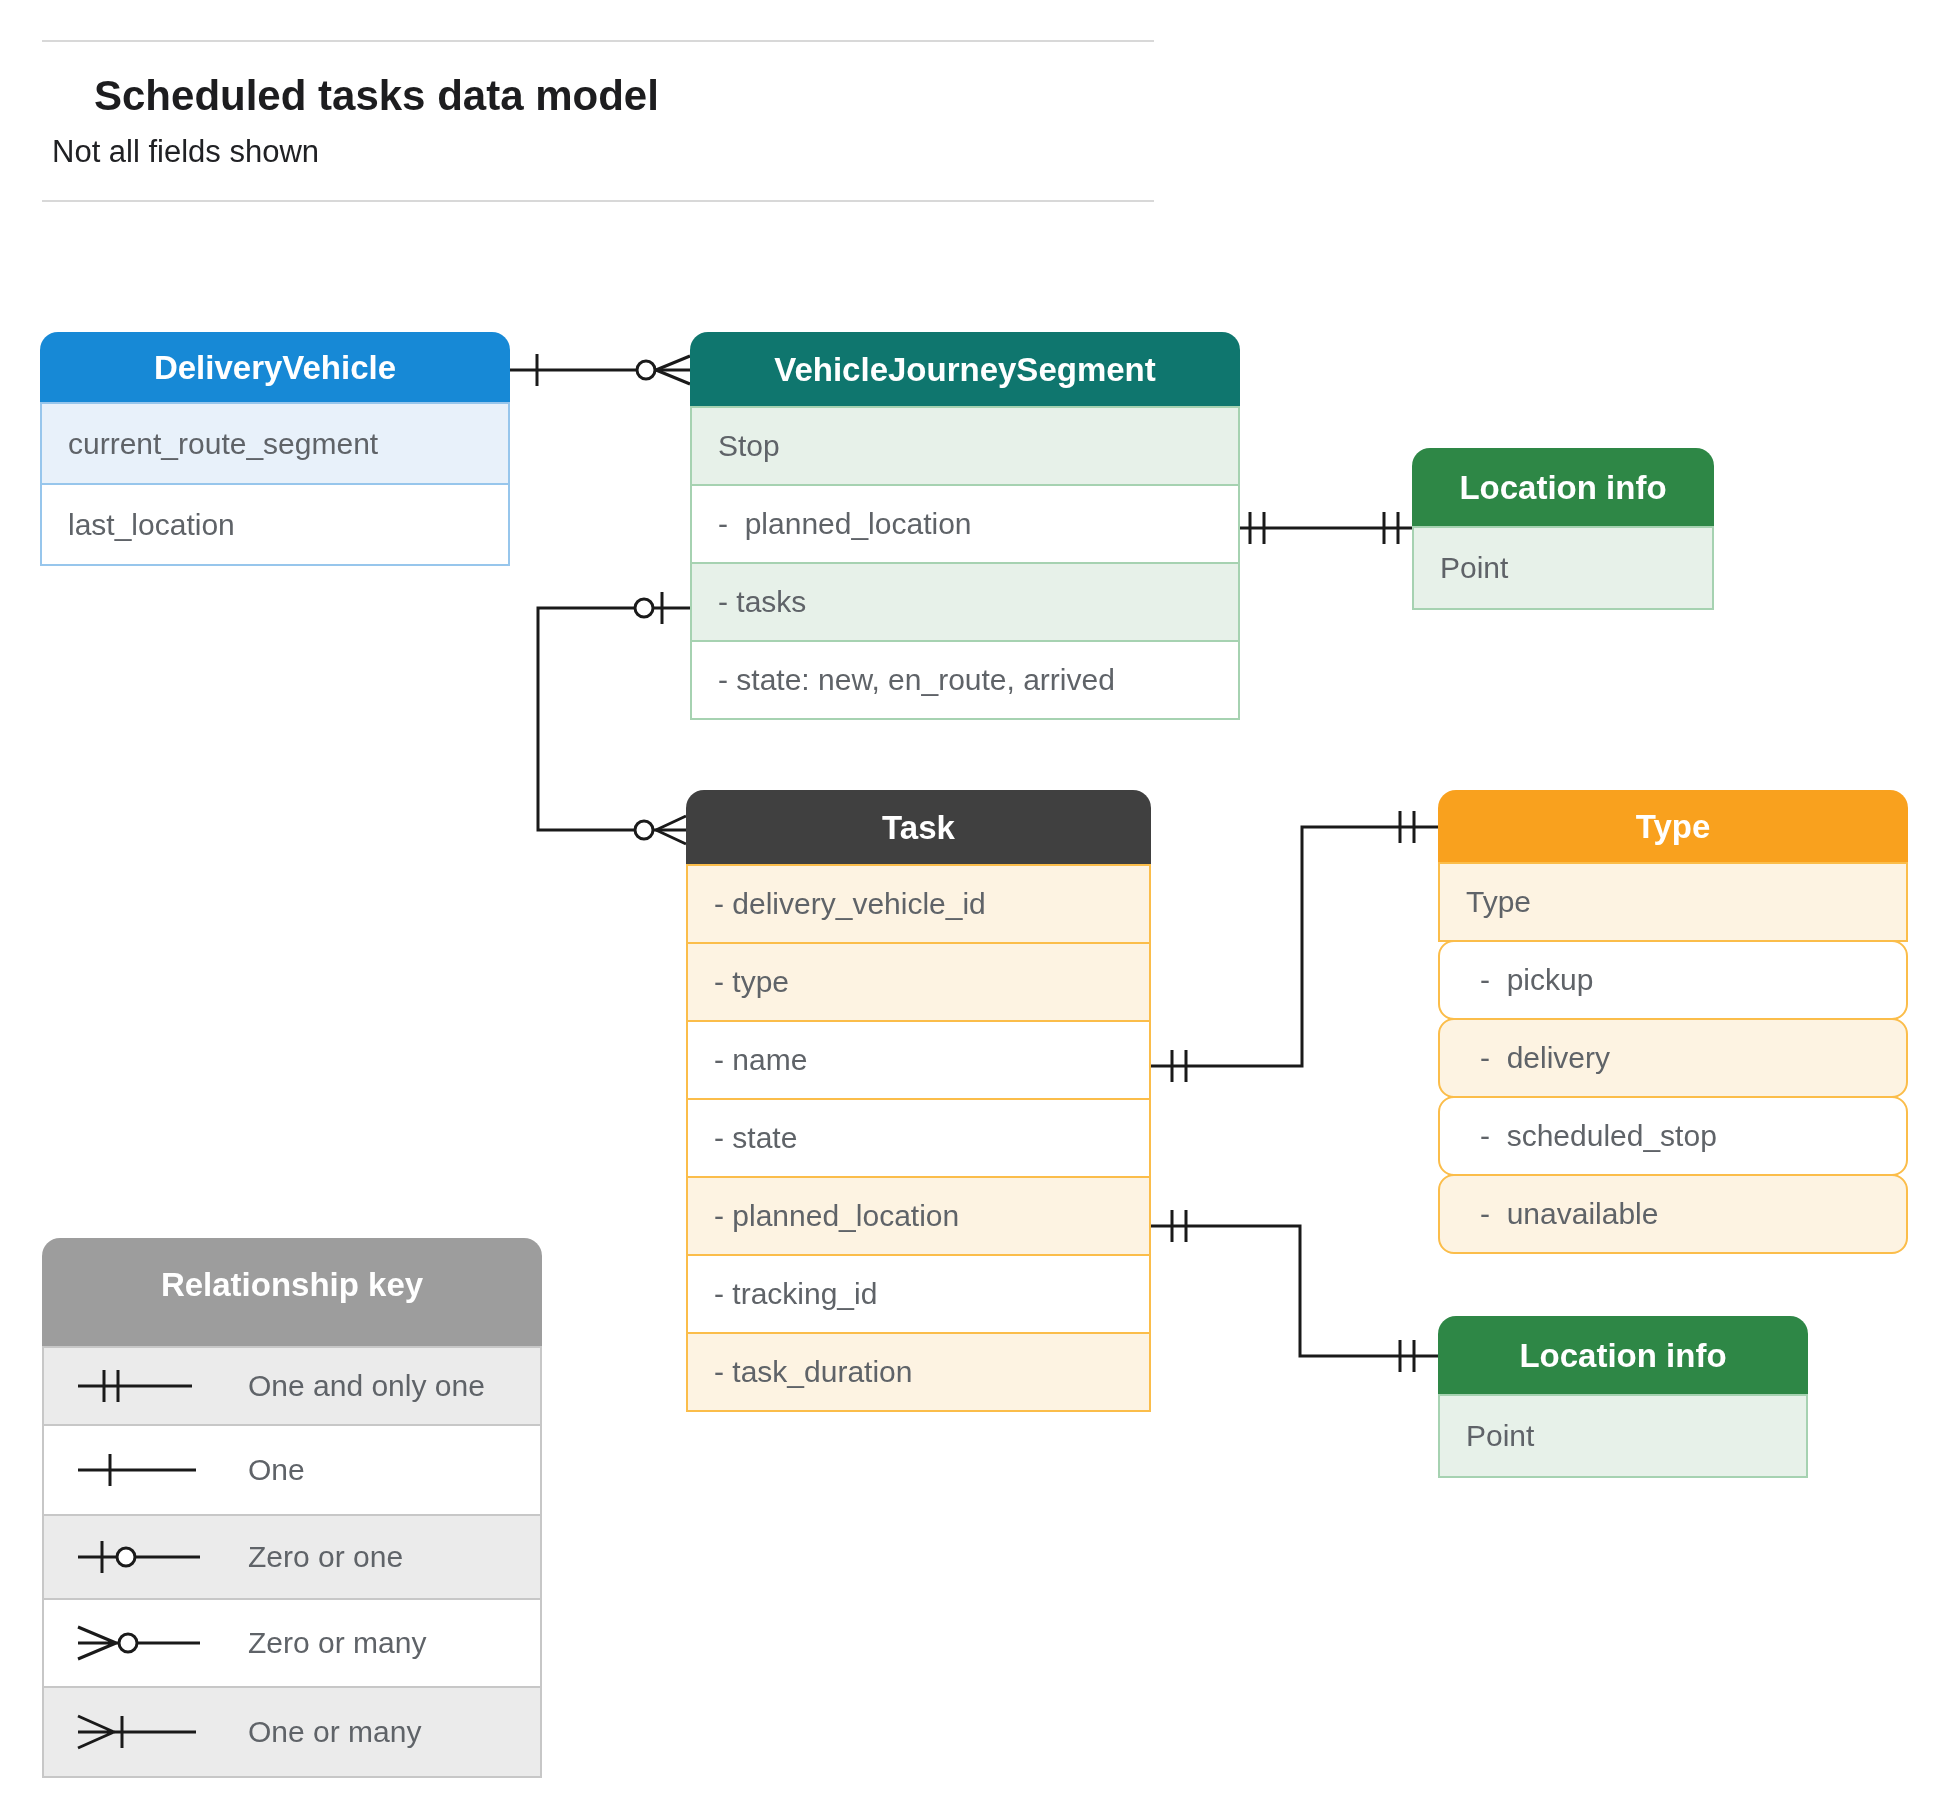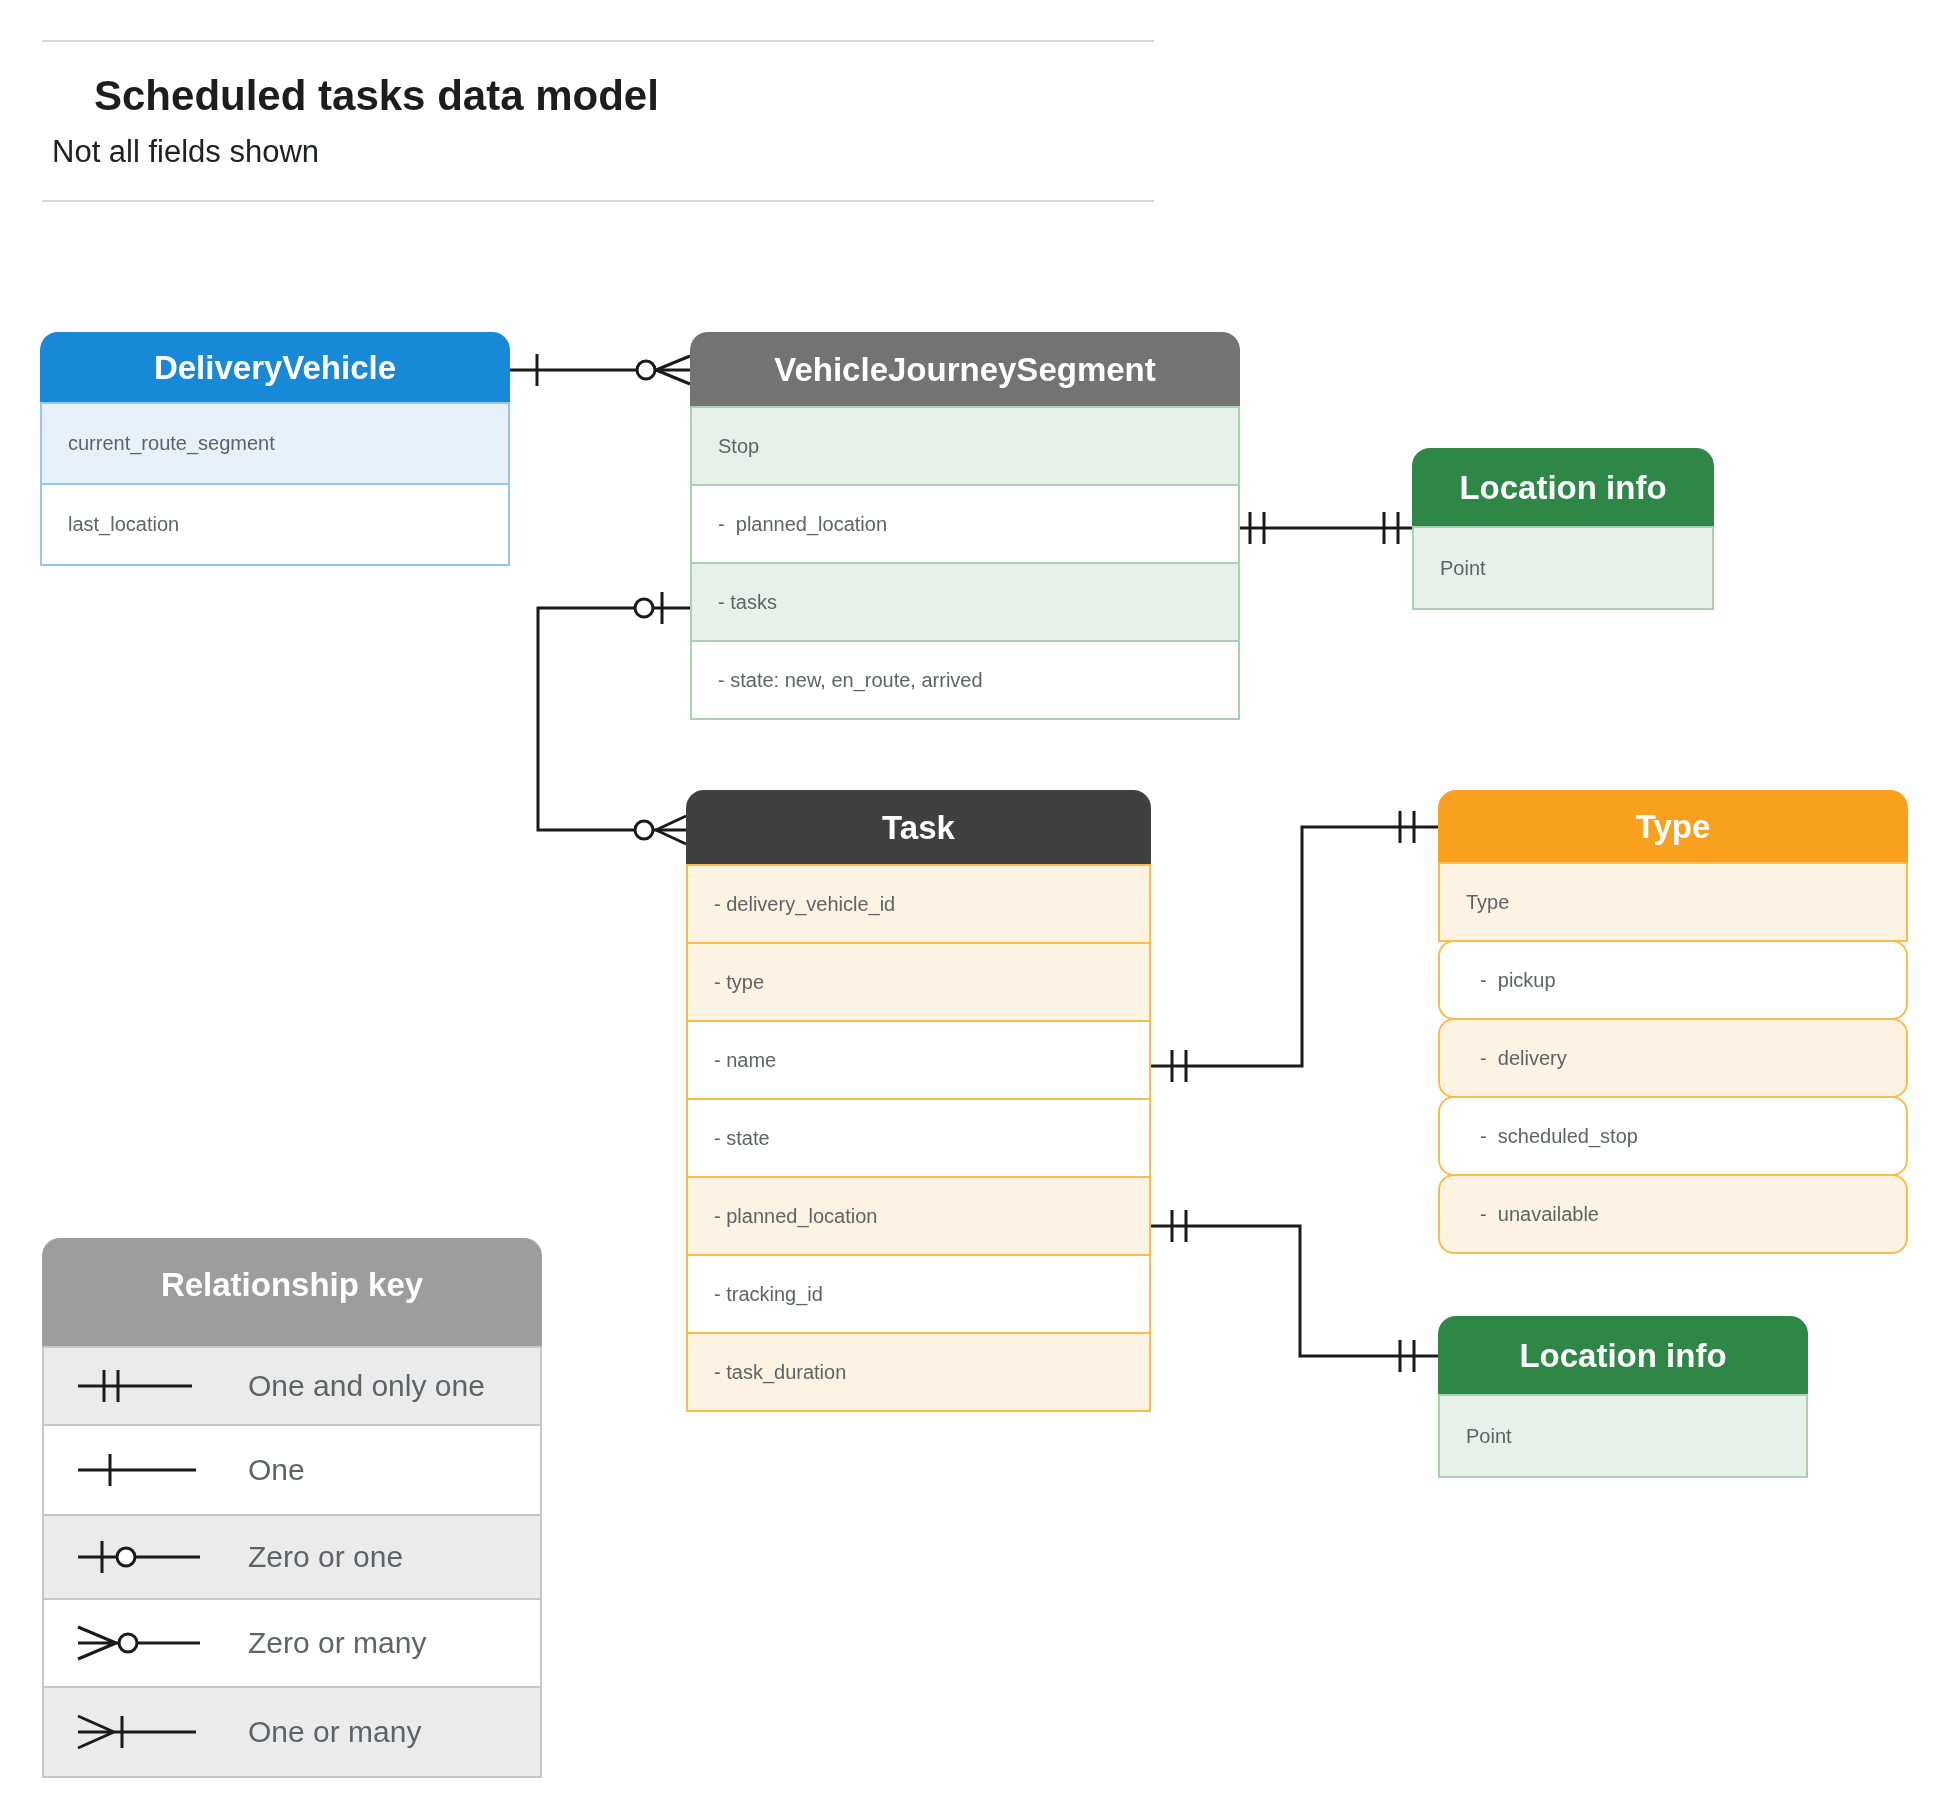--- a/index.html
+++ b/index.html
@@ -9,34 +9,34 @@
   .rule{position:absolute;left:42px;width:1112px;height:2px;background:#D8D8D8;}
   #rule-top{top:40px;}
   #rule-bottom{top:200px;}
   #page-title{position:absolute;left:52px;top:72px;font-size:42px;font-weight:700;color:#1d1d1f;margin-left:42px;}
   #page-subtitle{position:absolute;left:52px;top:134px;font-size:31px;color:#202124;}
 
   
   .entity{position:absolute;}
   .e-head{color:#fff;font-size:33px;font-weight:700;text-align:center;
           border-radius:18px 18px 0 0;}
-  .e-row{box-sizing:border-box;background:#fff;font-size:20px;color:#5F6368;
+  .e-row{box-sizing:border-box;background:#fff;font-size:30px;color:#5F6368;
          padding-left:26px;white-space:pre;border:2px solid #ccc;margin-top:-2px;
          display:flex;align-items:center;}
   .e-row:first-of-type{margin-top:0;}
 
   
   .dv{left:40px;top:332px;width:470px;border-radius:21px;}
   .dv .e-head{height:72px;line-height:72px;background:#1789D6;}
   .dv .e-row{height:83px;border-color:#97C6EC;}
   .dv .alt{background:#E8F1FA;}
 
   
   .vjs{left:690px;top:332px;width:550px;}
-  .vjs .e-head{height:76px;line-height:76px;background:#737373;}
+  .vjs .e-head{height:76px;line-height:76px;background:#0f766e;}
   .vjs .e-row{height:80px;border-color:#A6D2B1;}
   .vjs .alt{background:#E7F1E9;}
 
   
   .litop{left:1412px;top:448px;width:302px;}
   .litop .e-head{height:80px;line-height:80px;background:#2E8746;}
   .litop .e-row{height:84px;border-color:#A6D2B1;}
   .litop .alt{background:#E7F1E9;}
 
   

